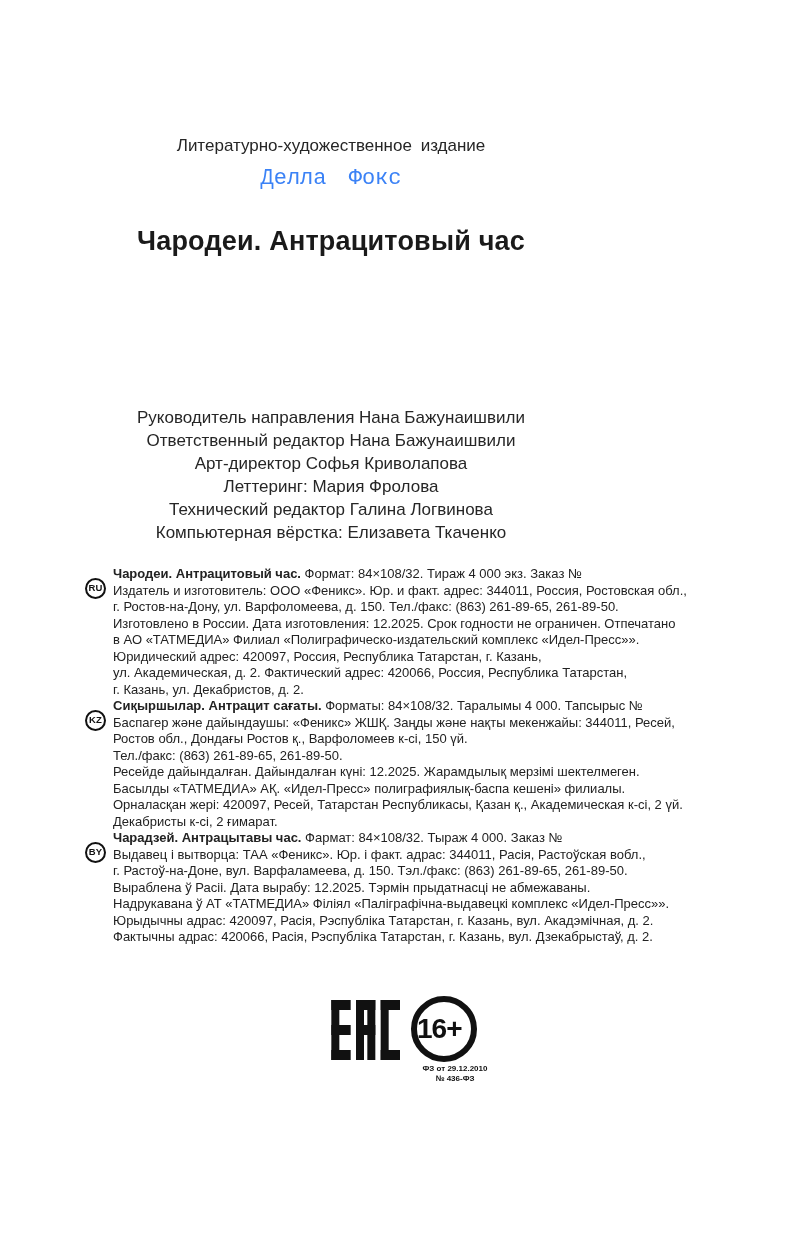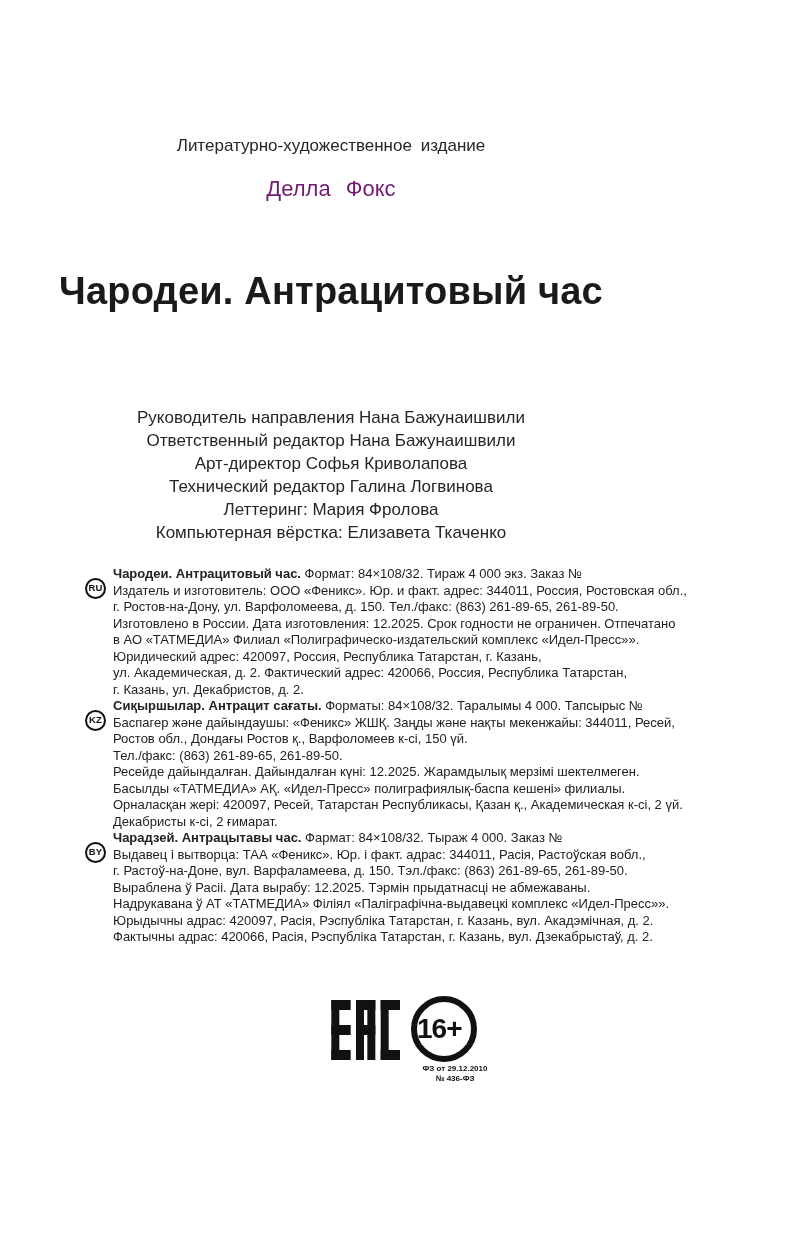--- a/index.html
+++ b/index.html
@@ -13,32 +13,32 @@
   }
   .centered { position: absolute; left: 0; width: 662px; text-align: center; }
 
   .edition-label {
     top: 136px;
     font-size: 17px;
     word-spacing: 4px;
     color: #262626;
   }
   .author {
-    top: 176px;
+    top: 166px;
     font-size: 22px;
     word-spacing: 9px;
-    color: #701a75;
+    color: #3b82f6;
+    font-family: Liberation Mono, monospace;
   }
   .book-title {
     top: 226px;
-    font-size: 38px;
+    font-size: 27px;
     font-weight: bold;
     letter-spacing: 0.2px;
     color: #1a1a1a;
-    margin-top: 44px;
   }
 
   .credits {
     top: 406px;
     font-size: 17px;
     line-height: 23px;
     color: #262626;
   }
 
   .imprint-block {
@@ -100,22 +100,22 @@
 <body>
 
 <div class="centered edition-label">Литературно-художественное издание</div>
 <div class="centered author">Делла Фокс</div>
 <div class="centered book-title">Чародеи. Антрацитовый час</div>
 
 <div class="centered credits">
   <div class="credit-line">Руководитель направления Нана Бажунаишвили</div>
   <div class="credit-line">Ответственный редактор Нана Бажунаишвили</div>
   <div class="credit-line">Арт-директор Софья Криволапова</div>
+  <div class="credit-line">Леттеринг: Мария Фролова</div>
   <div class="credit-line">Технический редактор Галина Логвинова</div>
-  <div class="credit-line">Леттеринг: Мария Фролова</div>
   <div class="credit-line">Компьютерная вёрстка: Елизавета Ткаченко</div>
 </div>
 
 <div class="imprint-block">
 
   <div class="imprint-para">
     <span class="badge">RU</span>
     <div class="line"><span class="bold">Чародеи. Антрацитовый час.</span><span> Формат: 84×108/32. Тираж 4 000 экз. Заказ №</span></div>
     <div class="line">Издатель и изготовитель: ООО «Феникс». Юр. и факт. адрес: 344011, Россия, Ростовская обл.,</div>
     <div class="line">г. Ростов-на-Дону, ул. Варфоломеева, д. 150. Тел./факс: (863) 261-89-65, 261-89-50.</div>

